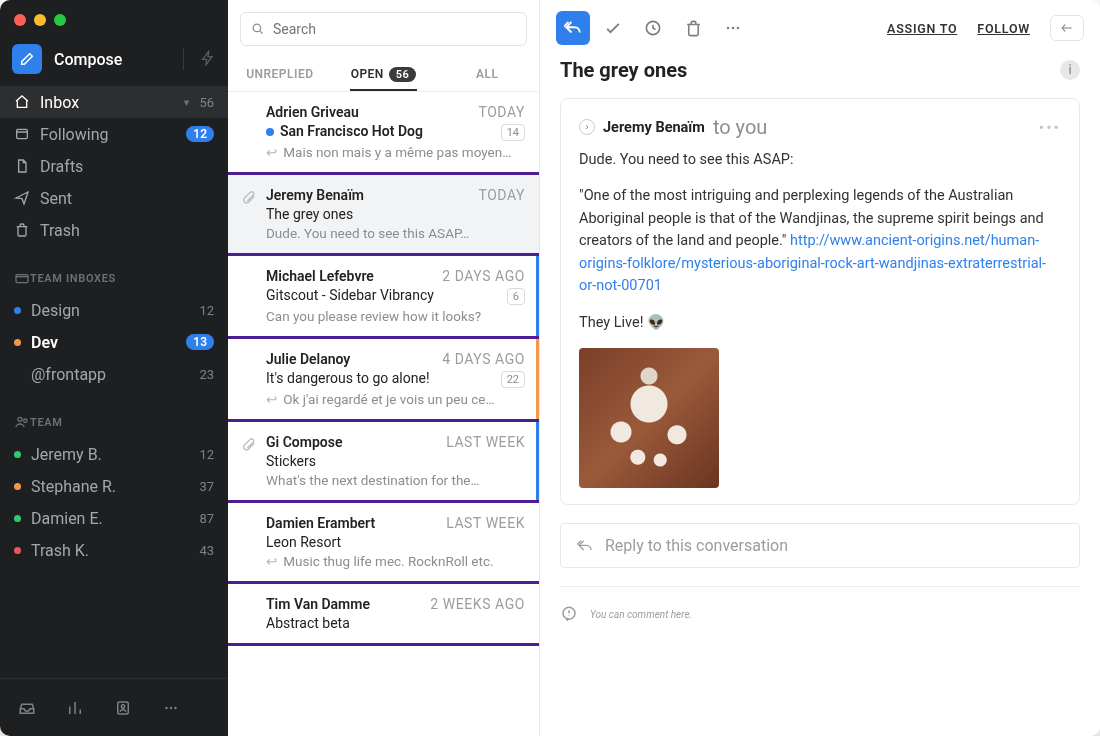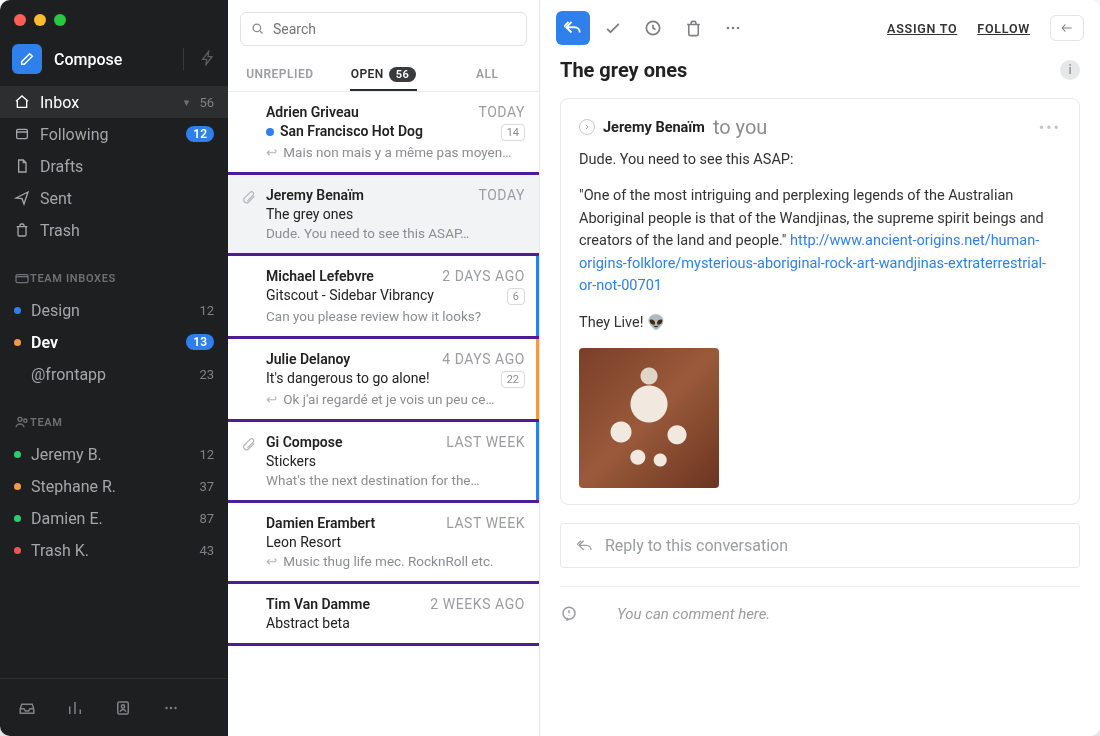--- a/index.html
+++ b/index.html
@@ -107,21 +107,21 @@
      radial-gradient(circle at 30% 60%, #f1e9df 10px, transparent 11px),
      radial-gradient(circle at 70% 62%, #f1e9df 9px, transparent 10px),
      radial-gradient(circle at 42% 78%, #f1e9df 7px, transparent 8px),
      radial-gradient(circle at 58% 80%, #f1e9df 6px, transparent 7px),
      radial-gradient(circle at 50% 20%, #e0d6c8 8px, transparent 9px),
      linear-gradient(135deg, #7a3f29 0%, #9a5a3a 50%, #6b3420 100%);
   }
   .reply-row { margin: 0 20px 18px 20px; border:1px solid #e7e8ea; border-radius:4px; padding:12px 16px; display:flex; align-items:center; gap:12px; color:#9b9da0; cursor:text;}
   .divider { height:1px; background:#ececee; margin:0 20px 12px 20px;}
   .comment-row { padding: 6px 20px 18px 20px; display:flex; align-items:center; gap:12px; color:#9b9da0;}
-  .comment-row .text { font-style:italic; font-size:15px;margin-left:27px;}
+  .comment-row .text { font-style:italic; font-size:10px;}
 </style>
 </head>
 <body>
 
 <div class="window">
 
   <aside class="sidebar">
     <div class="titlebar">
       <div class="traffic r"></div>
       <div class="traffic y"></div>

